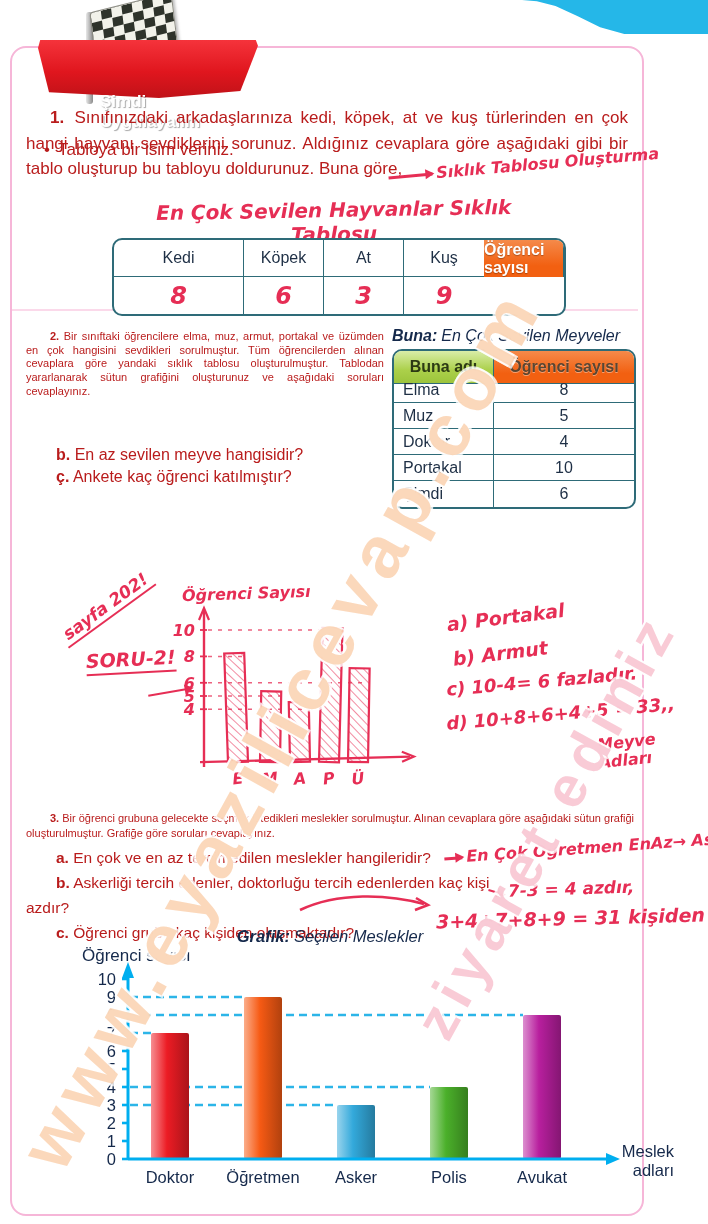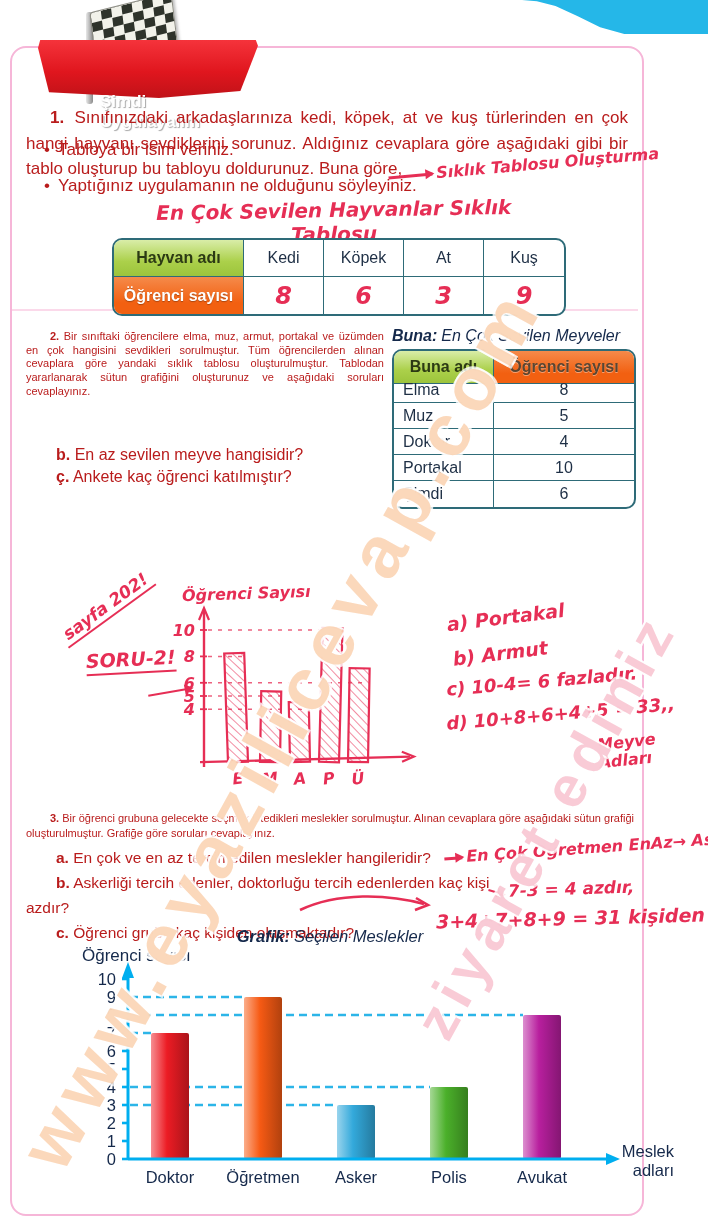--- a/index.html
+++ b/index.html
@@ -105,26 +105,24 @@
   <div id="flag-cloth" class="abs"></div>
   <div id="ribbon" class="abs"></div>
   <div id="ribbon-text" class="abs">
     <div>Şimdi</div>
     <div>Uygulayalım</div>
   </div>
 
   
   <p id="q1-para" class="abs print"><b>1.</b> <span>Sınıfınızdaki arkadaşlarınıza kedi, köpek, at ve kuş türlerinden en çok hangi hayvanı sevdiklerini sorunuz. Aldığınız cevaplara göre aşağıdaki gibi bir tablo oluşturup bu tabloyu doldurunuz. Buna göre,</span></p>
   <div class="abs print bullet-line" style="top:140px;"><span class="bullet-glyph">•</span><span>Tabloya bir isim veriniz.</span></div>
-  <div class="abs print bullet-line" style="top:176px;"><span class="bullet-glyph">•</span><span>Yaptığınız uygulamanın ne olduğunu söyleyiniz.</span></div>
   <div id="q1-annotation" class="abs hw"><span class="line-arrow"></span><span>Sıklık Tablosu Oluşturma</span></div>
   <div id="hw-table-title" class="abs hw">En Çok Sevilen Hayvanlar Sıklık Tablosu</div>
 
   <div id="table1" class="abs ttable">
-    <div class="tcell head-green">Hayvan adı</div>
     <div class="tcell">Kedi</div>
     <div class="tcell">Köpek</div>
     <div class="tcell">At</div>
     <div class="tcell last-col">Kuş</div>
     <div class="tcell head-orange last-row">Öğrenci sayısı</div>
     <div class="tcell last-row hw hw-val">8</div>
     <div class="tcell last-row hw hw-val">6</div>
     <div class="tcell last-row hw hw-val">3</div>
     <div class="tcell last-row last-col hw hw-val">9</div>
   </div>

